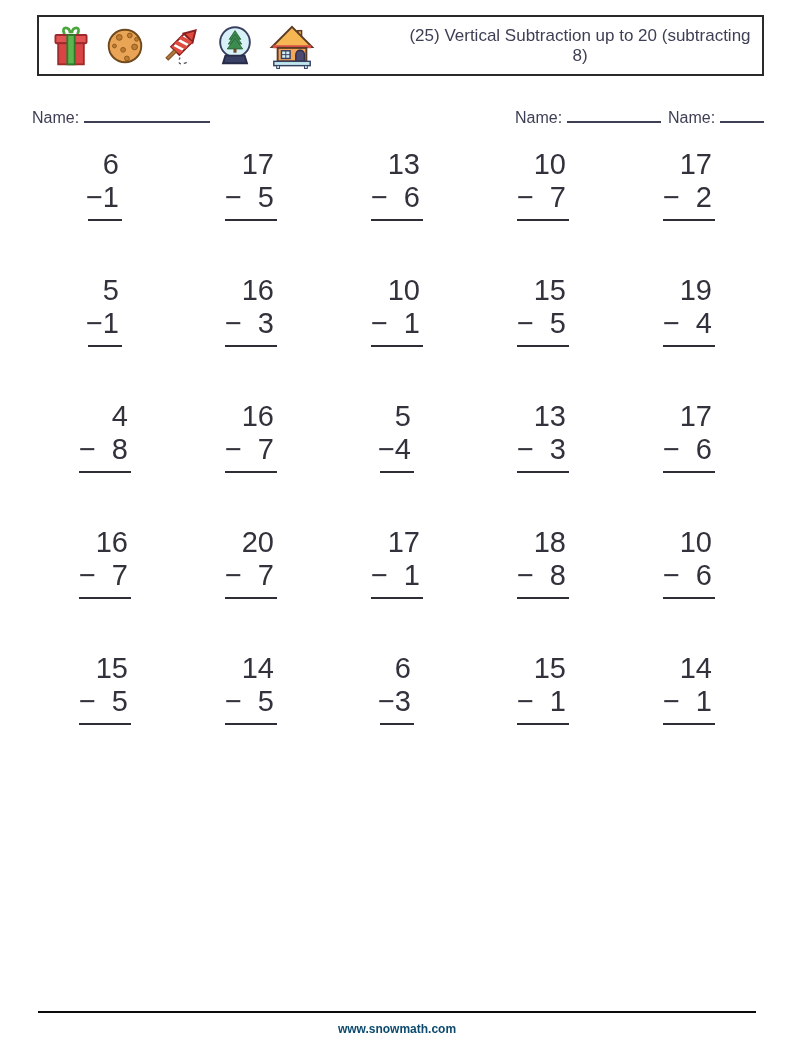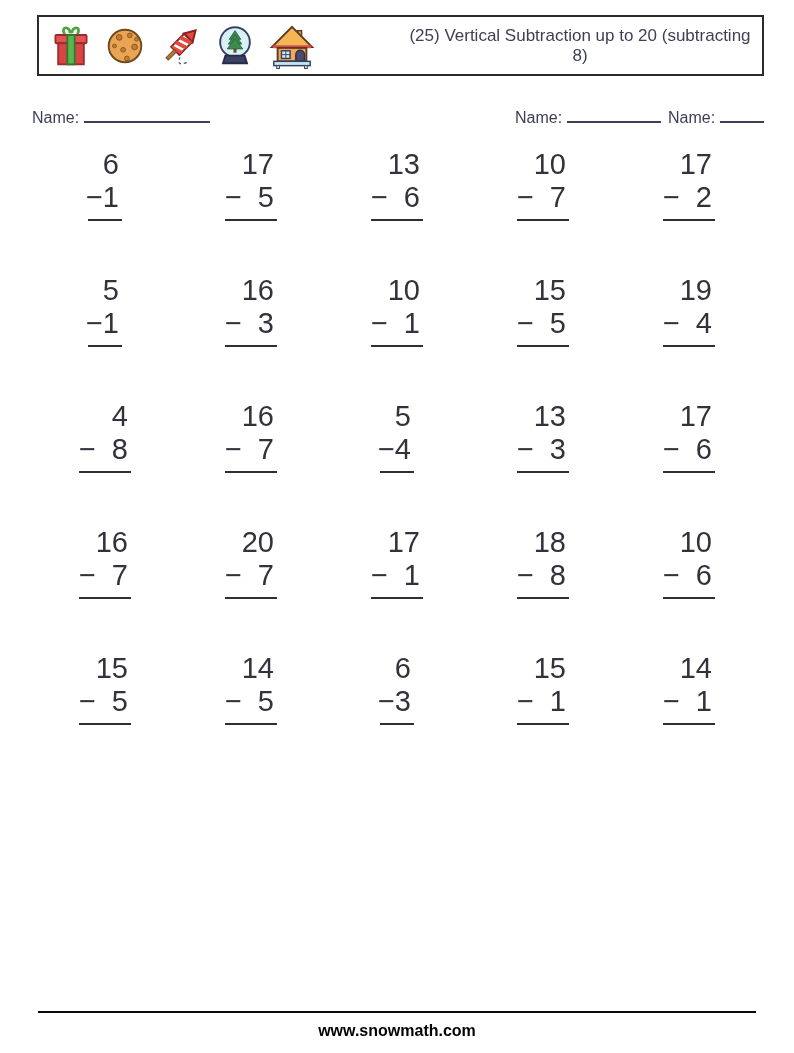--- a/index.html
+++ b/index.html
@@ -103,22 +103,22 @@
     top: 1011px; left: 38px;
     width: 718px;
     border-top: 2px solid #0a0a0a;
   }
   .footer-text {
     position: absolute;
     top: 1022px; left: 0;
     width: 100%;
     text-align: center;
     font-weight: bold;
-    font-size: 16px;
-    color: #000000;
+    font-size: 12px;
+    color: #0c4a6e;
   }
 </style>
 </head>
 <body>
 
 <div class="page">
 
   <div class="header-box">
     <div class="header-icons">
       <span>

